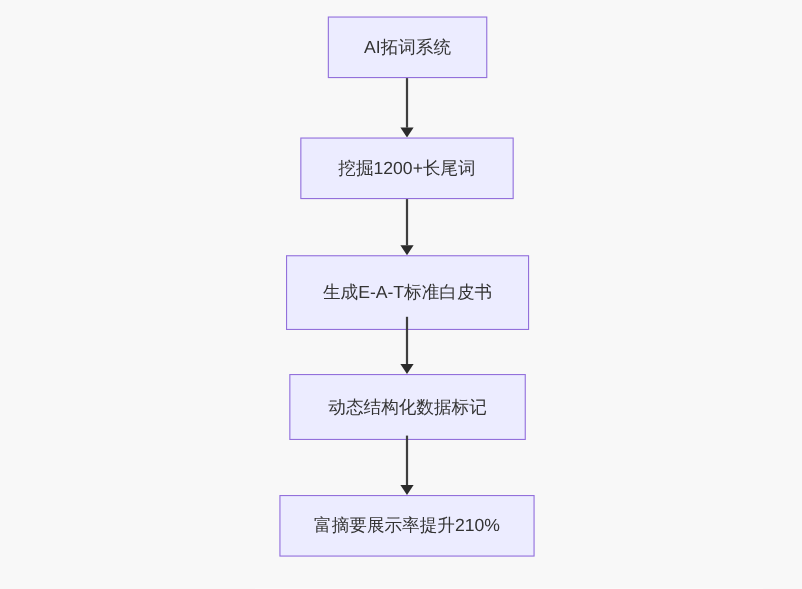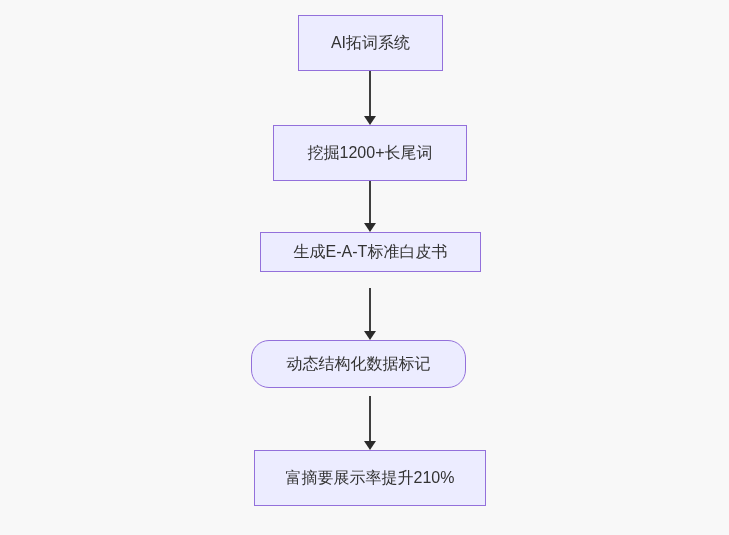--- a/index.html
+++ b/index.html
@@ -62,30 +62,30 @@
 
   <div class="node" style="left:273px; top:125px; width:194px; height:56px;justify-content:center;">
     <span>挖掘1200+长尾词</span>
   </div>
 
   <div class="arrow" style="left:364px; top:181px; height:51px;">
     <div class="line"></div>
     <div class="head"></div>
   </div>
 
-  <div class="node" style="left:260px; top:232px; width:221px; height:40px;">
+  <div class="node" style="left:260px; top:232px; width:221px; height:68px;">
     <span>生成E-A-T标准白皮书</span>
   </div>
 
   <div class="arrow" style="left:364px; top:288px; height:52px;">
     <div class="line"></div>
     <div class="head"></div>
   </div>
 
-  <div class="node" style="left:251px; top:340px; width:215px; height:48px;border-radius:18px;">
+  <div class="node" style="left:263px; top:340px; width:215px; height:60px;">
     <span>动态结构化数据标记</span>
   </div>
 
   <div class="arrow" style="left:364px; top:396px; height:54px;">
     <div class="line"></div>
     <div class="head"></div>
   </div>
 
   <div class="node" style="left:254px; top:450px; width:232px; height:56px;">
     <span>富摘要展示率提升210%</span>

